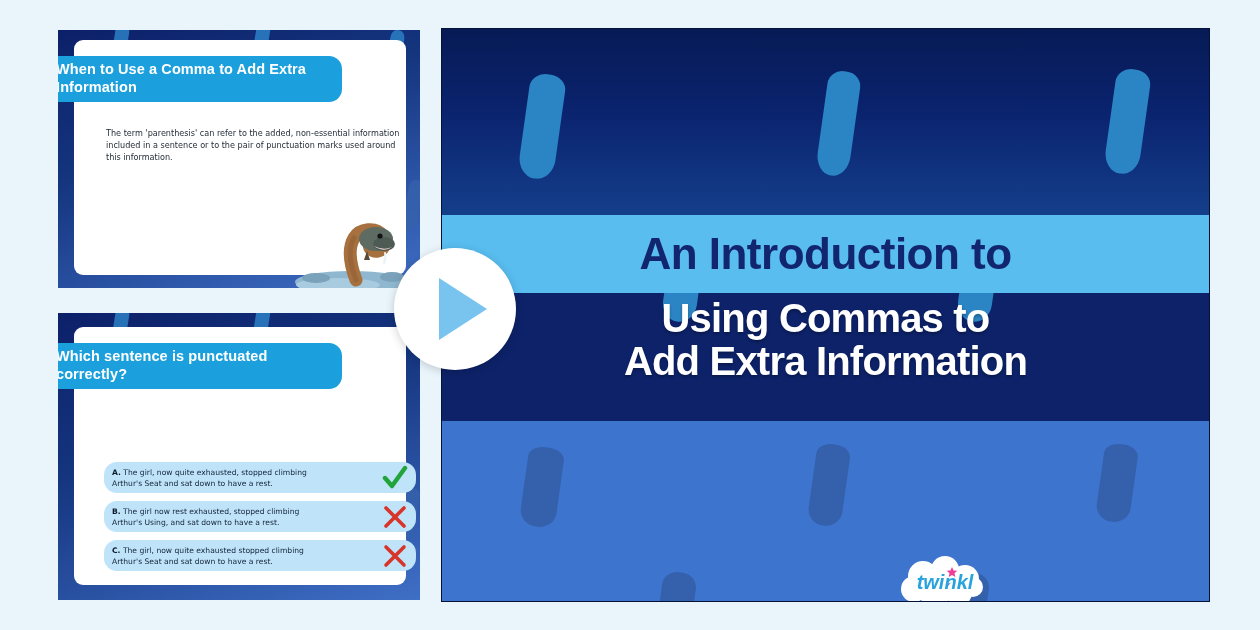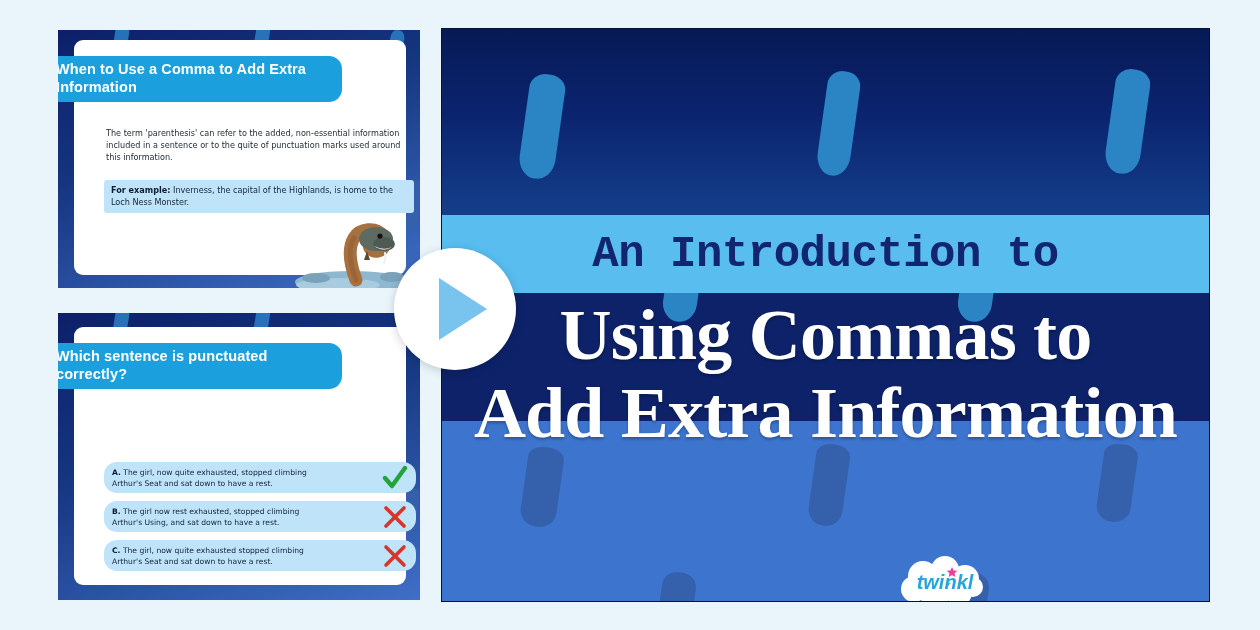--- a/index.html
+++ b/index.html
@@ -128,31 +128,31 @@
     position: absolute; left: 0; top: 186px; width: 100%; height: 78px;
     background: #59bdf0;
   }
   .title1 {
     position: absolute; left: 0; top: 186px; width: 100%; height: 78px;
     display: flex; align-items: center; justify-content: center;
     color: #12266f;
     font-weight: bold;
     font-size: 44px;
     letter-spacing: -.5px;
-    font-family: Liberation Mono, monospace;
+    font-family: Liberation Sans, sans-serif;
   }
   .title2 {
     position: absolute; left: 0; top: 268px; width: 100%;
     text-align: center;
     color: #ffffff;
     font-weight: bold;
-    font-size: 72px;
+    font-size: 40px;
     line-height: 1.08;
     letter-spacing: -.8px;
-    font-family: Liberation Serif, serif;
+    font-family: Liberation Sans, sans-serif;
     text-shadow: 0 2px 3px rgba(0,0,0,.28);
   }
 
   
   .play {
     position: absolute; left: 394px; top: 248px;
     width: 122px; height: 122px;
     border-radius: 50%;
     background: #ffffff;
     box-shadow: 0 2px 10px rgba(0,0,0,.18);
@@ -176,25 +176,22 @@
 <div class="page">
 
   <div class="thumb" id="thumb1">
     <div class="thumb-inner-bg"></div>
     <div class="thumb-stripe" style="left:55px;  top:-6px;  width:14px; height:44px; transform:rotate(9deg);"></div>
     <div class="thumb-stripe" style="left:196px; top:-8px;  width:14px; height:44px; transform:rotate(9deg);"></div>
     <div class="thumb-stripe" style="left:330px; top:0px;   width:14px; height:46px; transform:rotate(9deg);"></div>
     <div class="thumb-stripe" style="left:348px; top:150px; width:14px; height:50px; transform:rotate(9deg); background:#3560ac;"></div>
 
     <div class="thumb-card">
-      <div class="s1-body">The term 'parenthesis' can refer to the added, non-essential information included in a sentence or to the quite of punctuation marks used around this information.</div>
-
-      <div class="s1-example">
-        <b>For example:</b><span> Inverness, the capital of the Highlands, is home to the Loch Ness Monster.</span>
-      </div>
+      <div class="s1-body">The term 'parenthesis' can refer to the added, non-essential information included in a sentence or to the pair of punctuation marks used around this information.</div>
+
 
 
       <svg class="nessie" viewBox="0 0 118 72">
         <ellipse cx="59" cy="60" rx="56" ry="11" fill="#8fb7cf"></ellipse>
         <ellipse cx="46" cy="63" rx="42" ry="7" fill="#a9cbe0"></ellipse>
         <path d="M64 58 C58 42 56 26 62 16 C68 6 84 5 90 13 C95 20 92 28 86 29 C80 30 76 26 78 21" stroke="#a6703f" stroke-width="13" fill="none" stroke-linecap="round"></path>
         <path d="M64 58 C58 42 56 26 62 16" stroke="#8d5c33" stroke-width="5" fill="none" stroke-linecap="round" opacity=".5"></path>
         <ellipse cx="84" cy="17" rx="17" ry="12" fill="#5d6b63"></ellipse>
         <ellipse cx="92" cy="22" rx="11" ry="7" fill="#4e5b54"></ellipse>
         <path d="M82 24 q10 5 18 1 q-8 6 -18 -1z" fill="#f0d9d3"></path>

